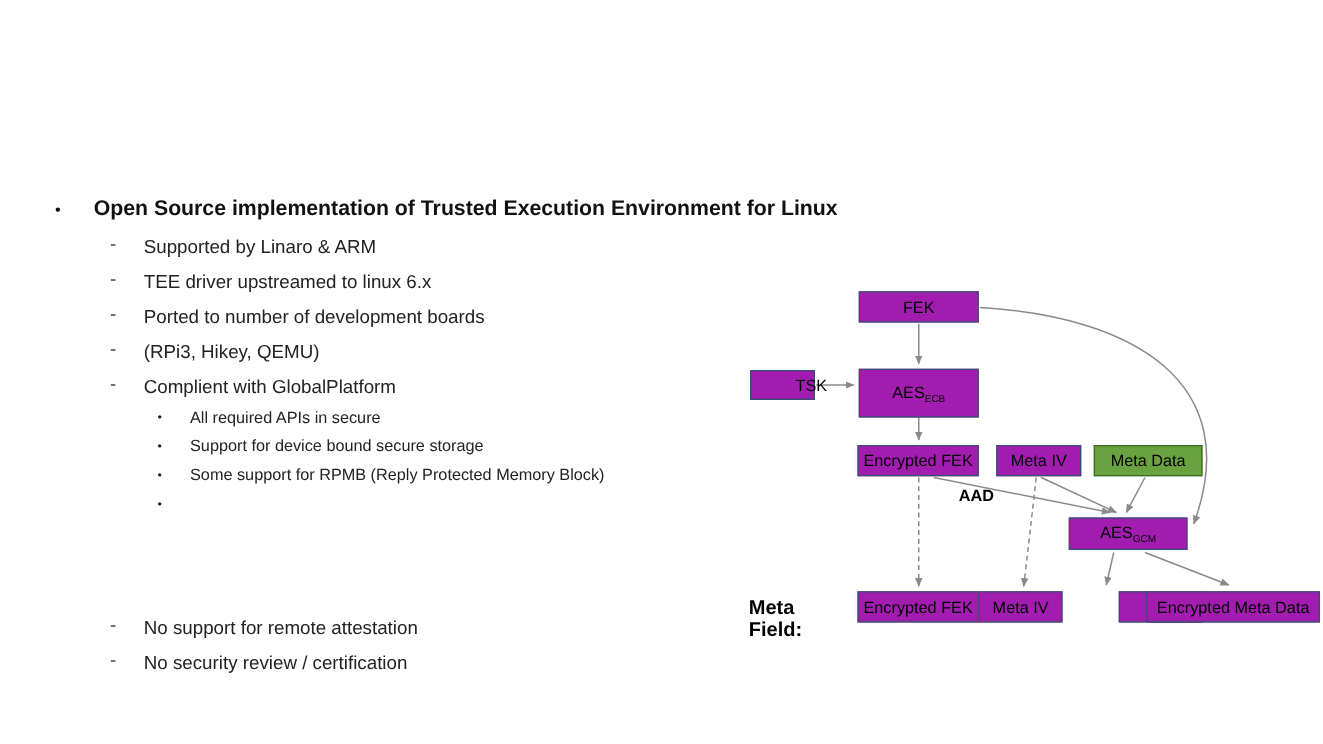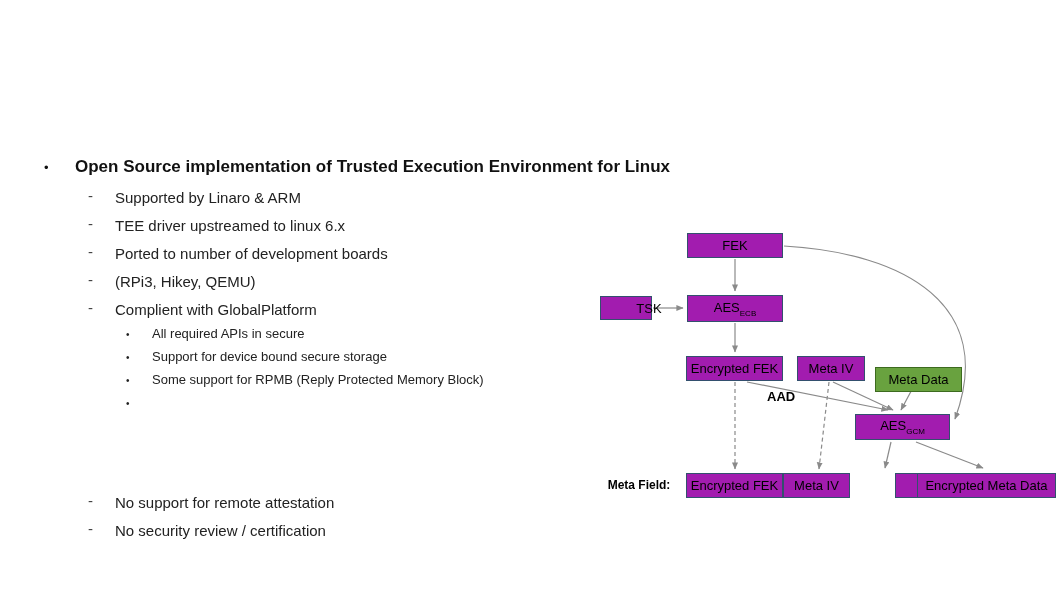--- a/index.html
+++ b/index.html
@@ -35,31 +35,31 @@
   #diagram svg { position:absolute; left:0; top:0; }
 
   .dbox {
     position:absolute;
     background:#a21caf;
     border:1px solid #33506e;
     display:flex; align-items:center; justify-content:center;
     font-size:13px; color:#000;
     white-space:nowrap;
   }
-  .dbox.green { background:#69a23f; border-color:#3d6b1f;margin-top:11px; }
+  .dbox.green { background:#69a23f; border-color:#3d6b1f; }
   .dbox .lbl sub { font-size:8px; }
 
   .dlabel { position:absolute; font-weight:bold; color:#000; }
   #aad-label { left:172px; top:164px; font-size:13px; }
-  #meta-field-label { left:4px; top:253px; width:80px; text-align:center; font-size:12px; }
+  #meta-field-label { left:4px; top:253px; width:80px; text-align:left; font-size:16px; }
 
   
   #box-fek      { left:92px;  top:8px;   width:96px;  height:25px; }
   #box-tsk      { left:5px;   top:71px;  width:52px;  height:24px;padding-left:46px; }
-  #box-aesecb   { left:92px;  top:70px;  width:96px;  height:27px; }
+  #box-aesecb   { left:92px;  top:70px;  width:96px;  height:39px; }
   #box-encfek   { left:91px;  top:131px; width:97px;  height:25px; }
   #box-metaiv   { left:202px; top:131px; width:68px;  height:25px; }
   #box-metadata { left:280px; top:131px; width:87px;  height:25px; }
   #box-aesgcm   { left:260px; top:189px; width:95px;  height:26px; }
   #out-encfek   { left:91px;  top:248px; width:97px;  height:25px; }
   #out-metaiv   { left:188px; top:248px; width:67px;  height:25px; }
   #out-tag      { left:255px; top:248px; width:67px;  height:25px;margin-left:45px; }
   #out-emd      { left:322px; top:248px; width:139px; height:25px; }
 </style>
 </head>

